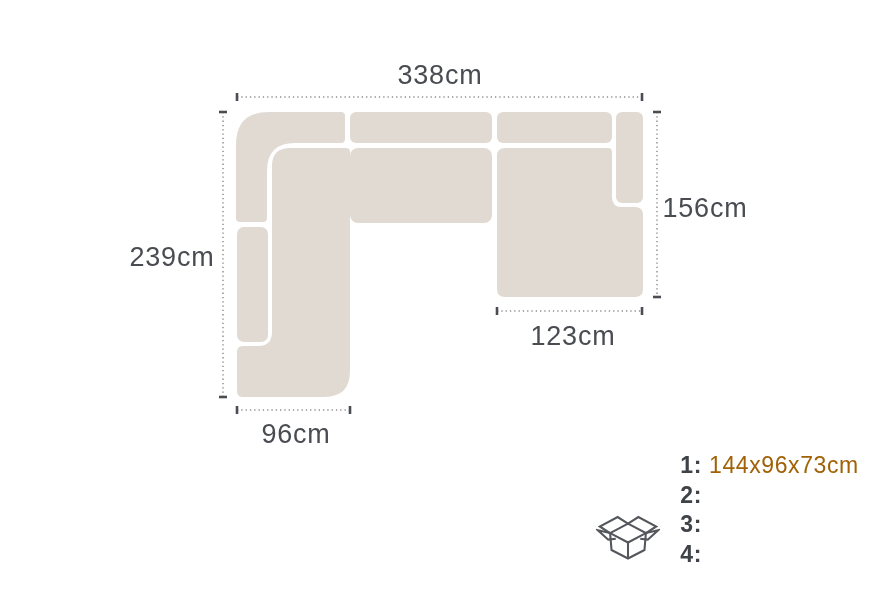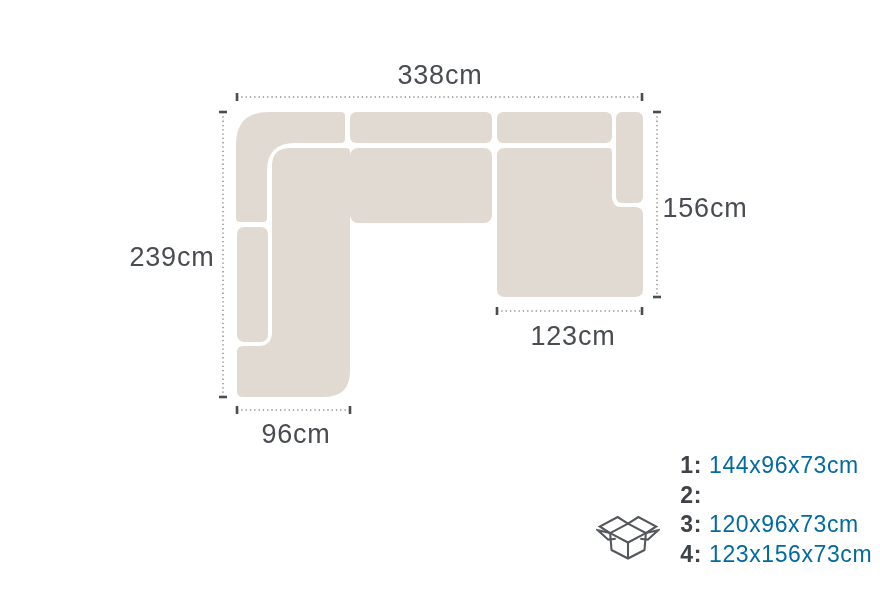--- a/index.html
+++ b/index.html
@@ -54,21 +54,21 @@
     white-space: nowrap;
   }
   .legend-row .num {
     font-weight: 700;
     color: #3f4347;
     width: 24px;
     text-align: right;
     margin-right: 7px;
   }
   .legend-row .val {
-    color: #0369a1;
+    color: #a16207;
   }
 </style>
 </head>
 <body>
 
 <div id="stage">
 
   <svg width="880" height="600" viewBox="0 0 880 600">
 
     <g fill="#e0dad3">
@@ -155,22 +155,20 @@
     <div class="legend-rows">
       <div class="legend-row">
         <span class="num">1:</span>
         <span class="val">144x96x73cm</span>
       </div>
       <div class="legend-row">
         <span class="num">2:</span>
       </div>
       <div class="legend-row">
         <span class="num">3:</span>
-        <span class="val">120x96x73cm</span>
       </div>
       <div class="legend-row">
         <span class="num">4:</span>
-        <span class="val">123x156x73cm</span>
       </div>
     </div>
   </div>
 
 </div>
 
 </body></html>

